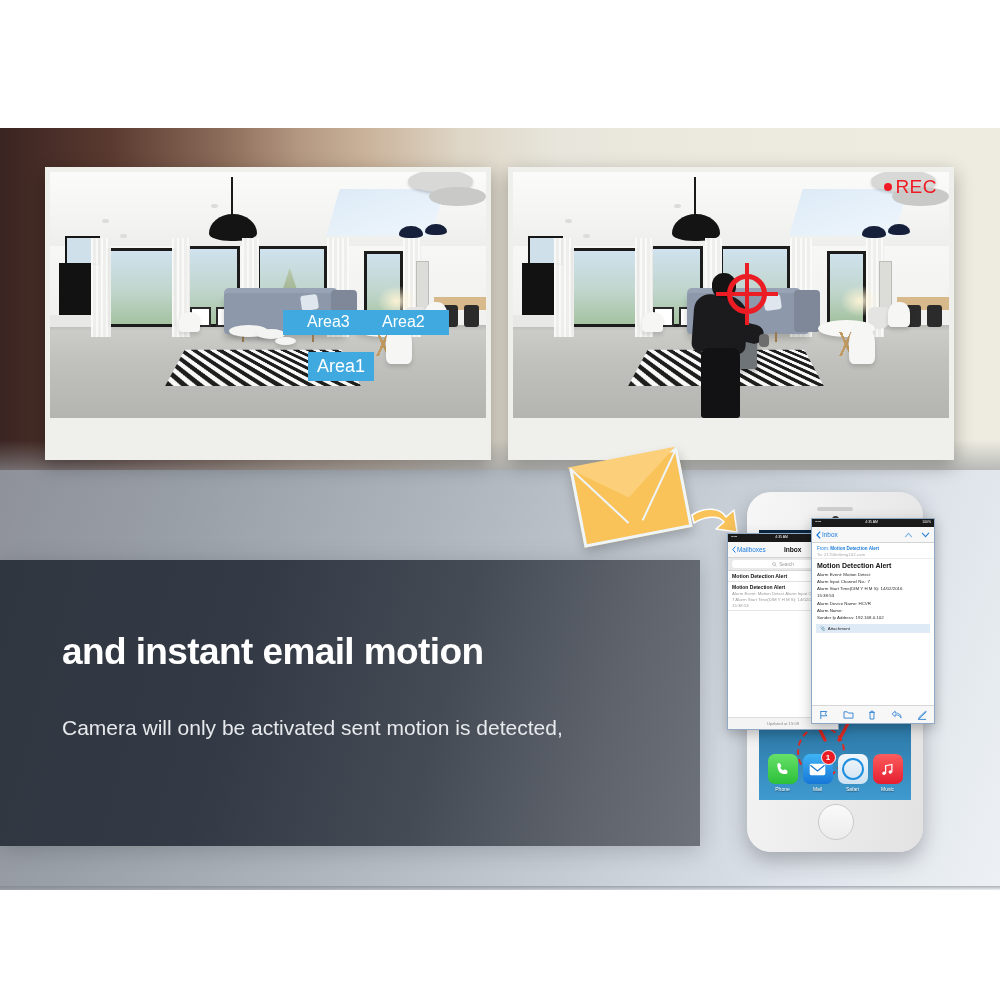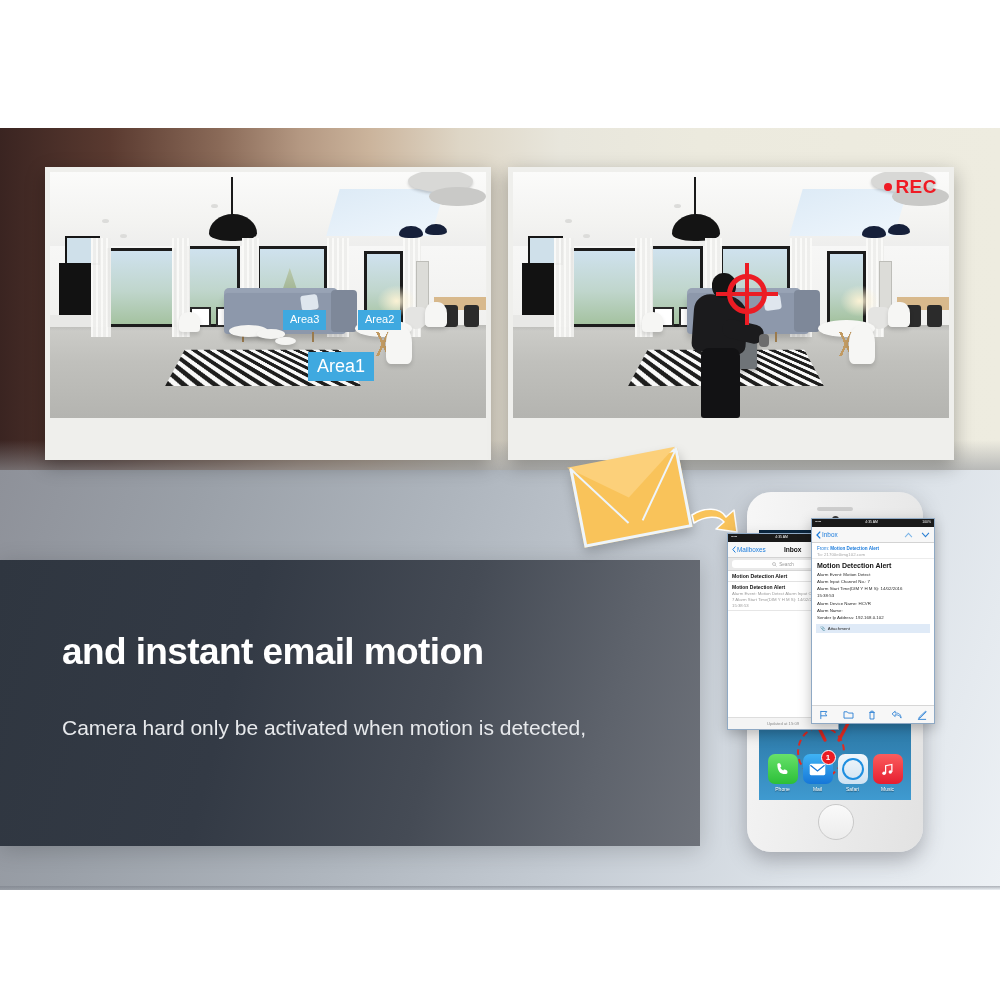--- a/index.html
+++ b/index.html
@@ -112,30 +112,30 @@
   .int-legs{position:absolute;left:16%;top:52%;width:44%;height:48%;background:#121214;border-radius:8px 8px 3px 3px;}
   .int-tv{position:absolute;left:28%;top:40%;width:52%;height:26%;background:#6f7478;border-radius:3px;box-shadow:0 3px 5px rgba(0,0,0,.3);}
   .crosshair{position:absolute;left:46.5%;top:37%;width:62px;height:62px;}
   .crosshair .ring{position:absolute;left:11px;top:11px;width:40px;height:40px;border:5px solid #ec1c24;border-radius:50%;box-sizing:border-box;}
   .crosshair .hline{position:absolute;left:0;top:29px;width:62px;height:4px;background:#ec1c24;}
   .crosshair .vline{position:absolute;left:29px;top:0;width:4px;height:62px;background:#ec1c24;}
 
   
   .rec{position:absolute;right:12px;top:5px;display:flex;align-items:center;gap:3px;}
   .rec .dot{width:8px;height:8px;border-radius:50%;background:#ef1b24;}
-  .rec .txt{color:#ef1b24;font-size:19px;font-weight:700;letter-spacing:.5px;line-height:1;}
+  .rec .txt{color:#ef1b24;font-size:19px;font-weight:400;letter-spacing:.5px;line-height:1;}
 
   
   .recbanner{position:absolute;left:5px;right:5px;bottom:0;height:28px;
     background:linear-gradient(180deg,#4a4a4a,#2b2b2b);display:flex;align-items:center;}
   .recbanner span{color:#f2f2f2;font-size:15px;letter-spacing:1px;padding-left:11px;}
 
   
-  .arealbl{position:absolute;background:#3fa9e0;color:#fff;font-size:11px;line-height:1;
-    padding:4px 7px 5px;white-space:nowrap;}
+  .arealbl{position:absolute;background:#3fa9e0;color:#fff;font-size:16px;line-height:1;
+    padding:4px 24px 5px;white-space:nowrap;}
   .area3{left:233px;top:138px;}
   .area2{left:308px;top:138px;}
   .area1{left:258px;top:180px;font-size:18px;padding:5px 9px 6px;}
 
   
   .ctrls{position:absolute;left:5px;right:5px;bottom:5px;height:37px;background:#efefec;display:flex;align-items:center;}
   .btn-circ{margin-left:7px;width:28px;height:28px;border-radius:50%;border:2px solid #8d8d8d;
     box-sizing:border-box;display:flex;align-items:center;justify-content:center;flex:0 0 auto;background:transparent;}
   .ic-pause{display:flex;gap:3px;}
   .ic-pause i{display:block;width:3px;height:13px;background:#7d7d7d;}
@@ -367,21 +367,21 @@
       </div>
     </div>
   </div>
 
   <div class="panel">
     <div class="headline">
       <br>
       <span>and instant email motion</span>
     </div>
     <div class="subtext">
-      <span>Camera hard only be activated when motion is detected,</span><br>
+      <span>Camera will only be activated sent motion is detected,</span><br>
       <br>
     </div>
   </div>
 
   <div class="env">
     <div class="body"></div>
     <div class="fl1"></div>
     <div class="di1"></div>
     <div class="di2"></div>
   </div>

